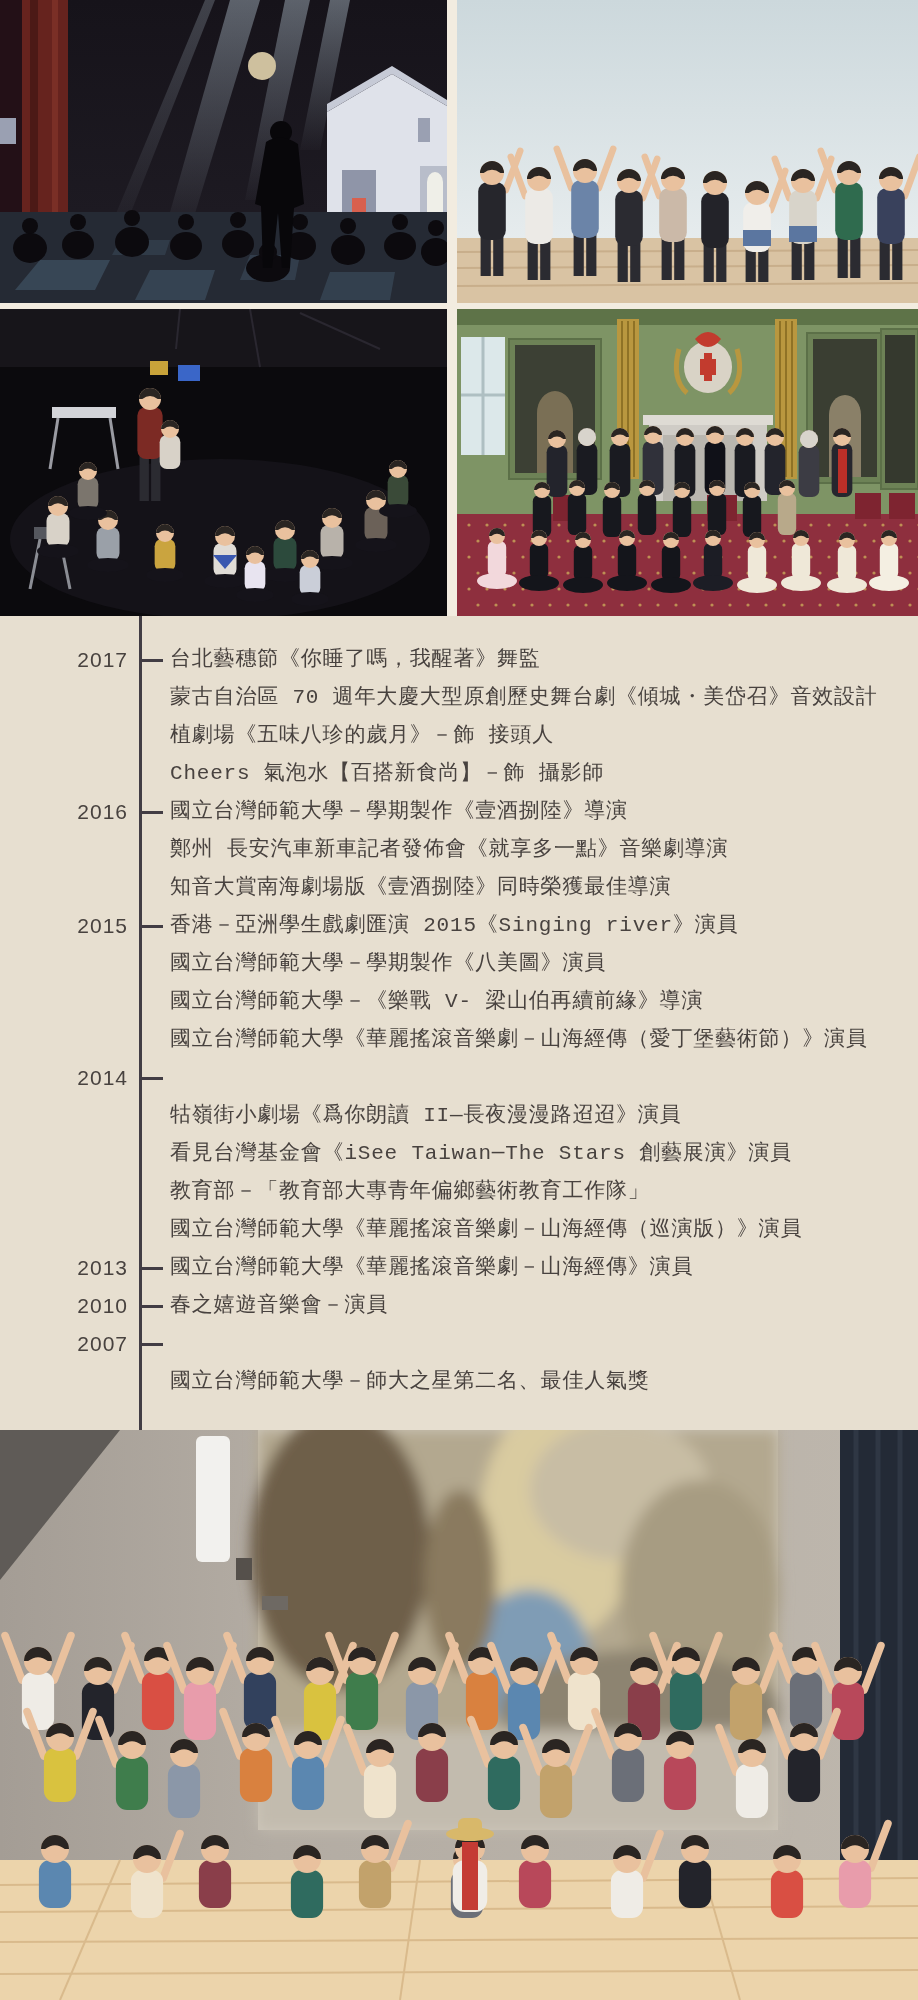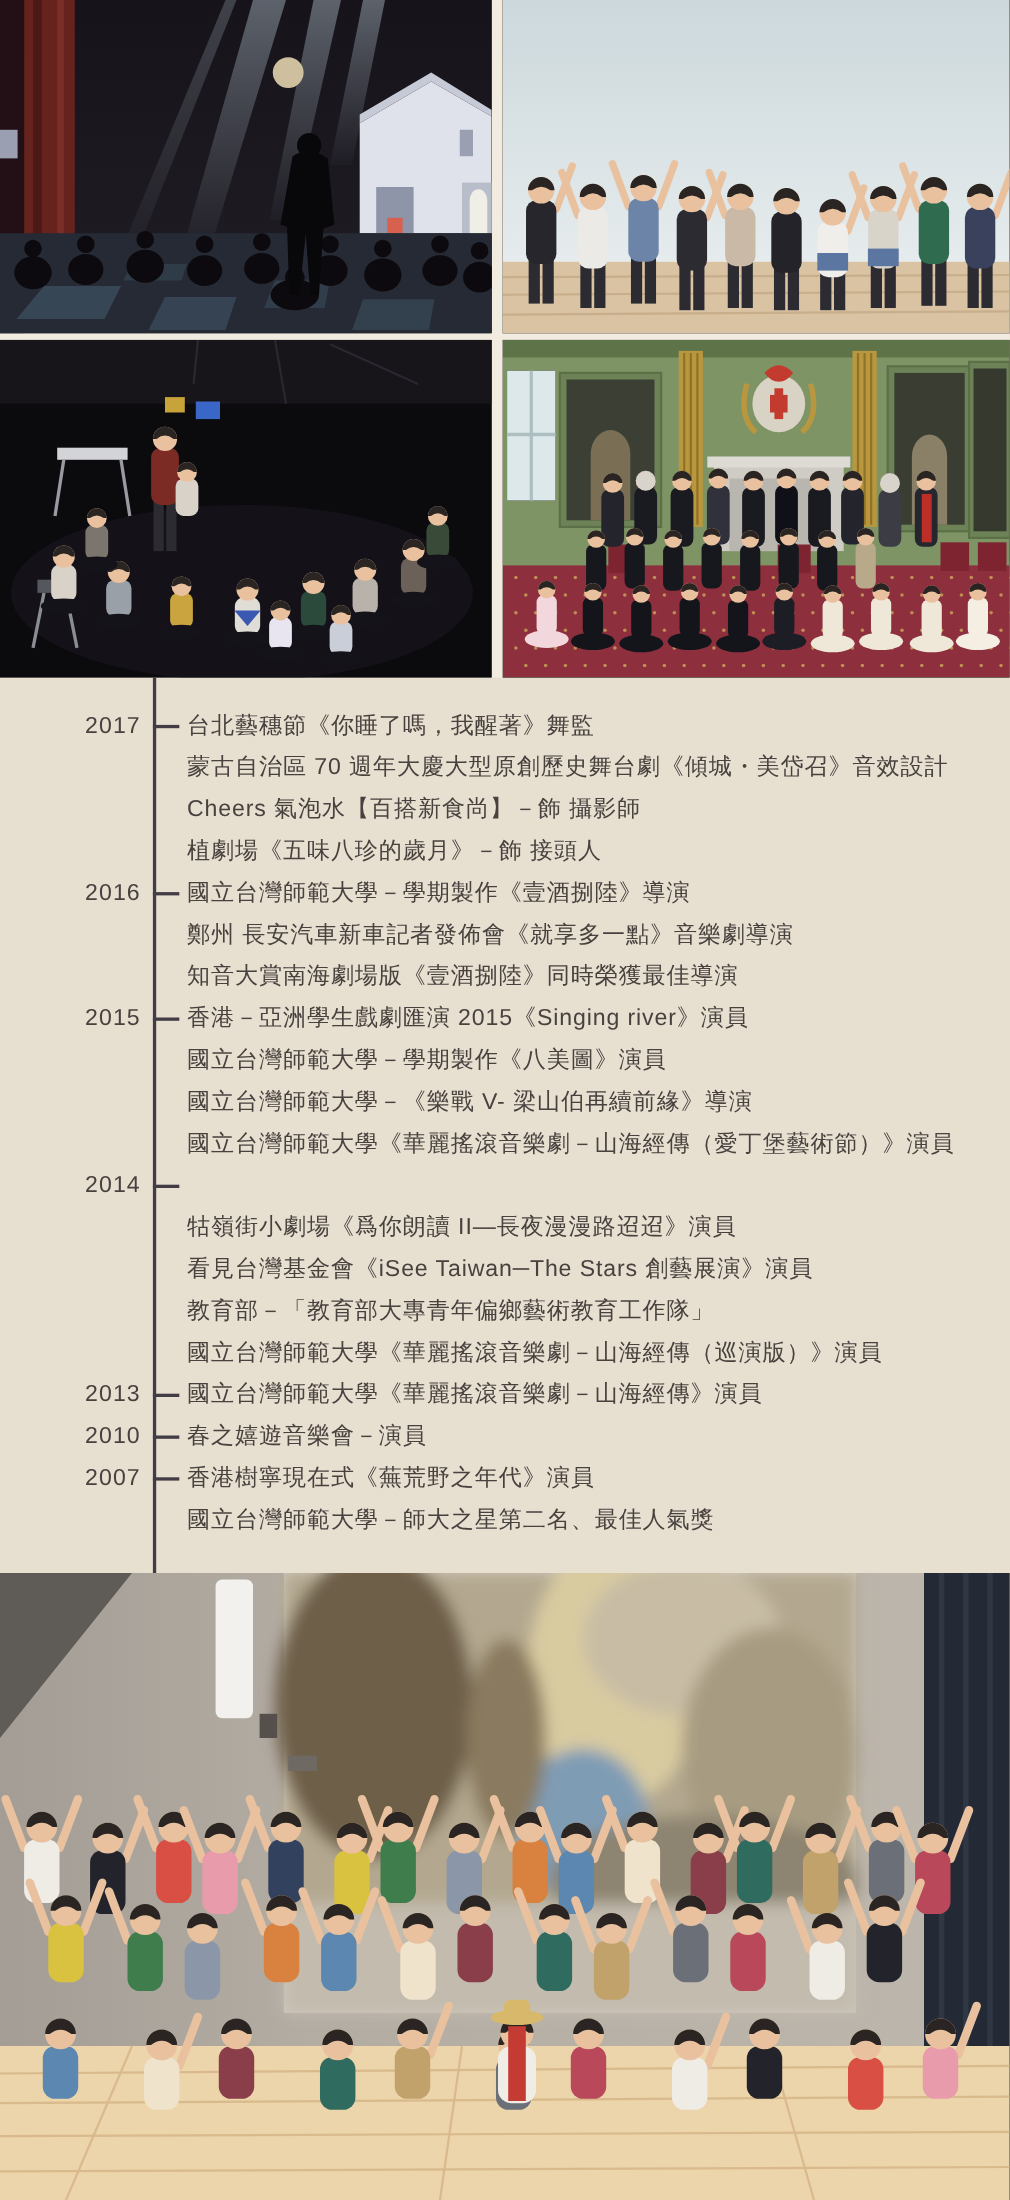--- a/index.html
+++ b/index.html
@@ -30,21 +30,21 @@
     position:absolute;left:0;top:0;width:128px;height:38px;
     line-height:38px;text-align:right;
     font-size:21px;letter-spacing:1px;color:#48423f;
   }
   .tl-tick{
     position:absolute;left:139px;top:17.5px;width:24px;height:3px;
     background:#423d44;
   }
   .tl-text{
     position:absolute;left:170px;top:0;height:38px;line-height:38px;
-    font-size:21px;letter-spacing:0.8px;white-space:nowrap;color:#48423f;
+    font-size:21px;letter-spacing:0.8px;white-space:nowrap;color:#48423f;font-family:Liberation Mono, monospace;
   }
 </style>
 </head>
 <body>
 
 <div class="grid-bg"></div>
 
 <div class="photo" id="photo-top-left" aria-label="dark theater stage with spotlight beams, moon prop, white house set and seated performers">
   <svg width="447" height="303" viewBox="0 0 447 303">
     <defs>
@@ -618,24 +618,24 @@
 <div id="timeline-rows">
     <div class="tl-row">
       <span class="tl-year">2017</span>
       <span class="tl-tick"></span>
       <span class="tl-text">台北藝穗節《你睡了嗎，我醒著》舞監</span>
     </div>
     <div class="tl-row">
       <span class="tl-text">蒙古自治區 70 週年大慶大型原創歷史舞台劇《傾城・美岱召》音效設計</span>
     </div>
     <div class="tl-row">
+      <span class="tl-text">植劇場《五味八珍的歲月》－飾 接頭人</span>
+    </div>
+    <div class="tl-row">
       <span class="tl-text">Cheers 氣泡水【百搭新食尚】－飾 攝影師</span>
-    </div>
-    <div class="tl-row">
-      <span class="tl-text">植劇場《五味八珍的歲月》－飾 接頭人</span>
     </div>
     <div class="tl-row">
       <span class="tl-year">2016</span>
       <span class="tl-tick"></span>
       <span class="tl-text">國立台灣師範大學－學期製作《壹酒捌陸》導演</span>
     </div>
     <div class="tl-row">
       <span class="tl-text">鄭州 長安汽車新車記者發佈會《就享多一點》音樂劇導演</span>
     </div>
     <div class="tl-row">
@@ -677,21 +677,20 @@
       <span class="tl-text">國立台灣師範大學《華麗搖滾音樂劇－山海經傳》演員</span>
     </div>
     <div class="tl-row">
       <span class="tl-year">2010</span>
       <span class="tl-tick"></span>
       <span class="tl-text">春之嬉遊音樂會－演員</span>
     </div>
     <div class="tl-row">
       <span class="tl-year">2007</span>
       <span class="tl-tick"></span>
-      <span class="tl-text">香港樹寧現在式《蕪荒野之年代》演員</span>
     </div>
     <div class="tl-row">
       <span class="tl-text">國立台灣師範大學－師大之星第二名、最佳人氣獎</span>
     </div>
   </div>
 
 <div class="photo" id="photo-bottom" aria-label="large group photo in a lecture hall in front of a projected classical painting">
   <svg id="svg-p5" width="918" height="570" viewBox="0 0 918 570">
     <defs>
       <filter id="soft" x="-20%" y="-20%" width="140%" height="140%">

